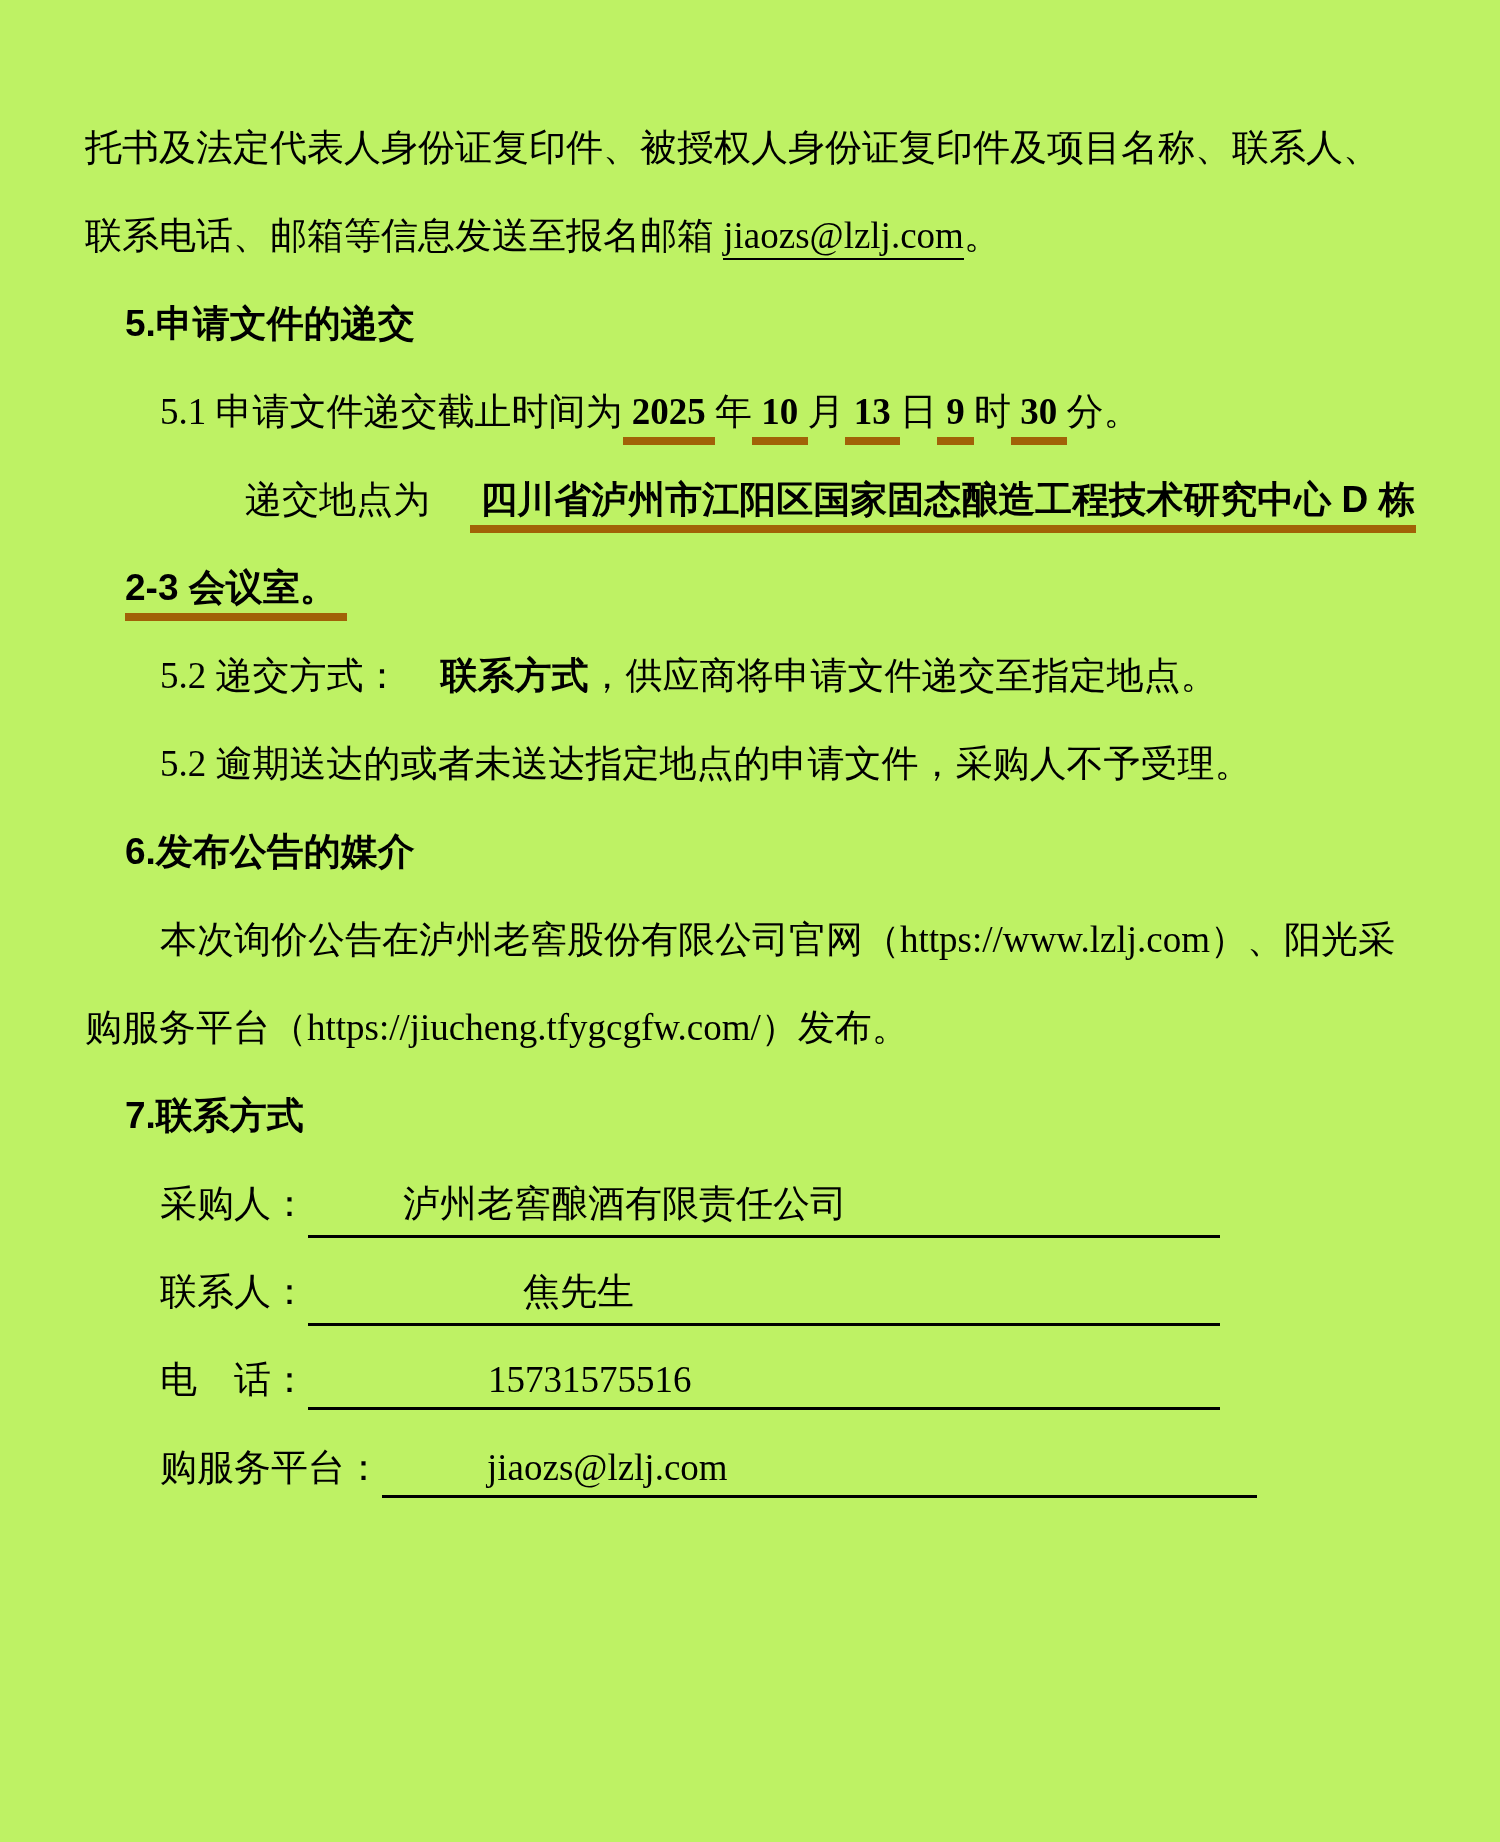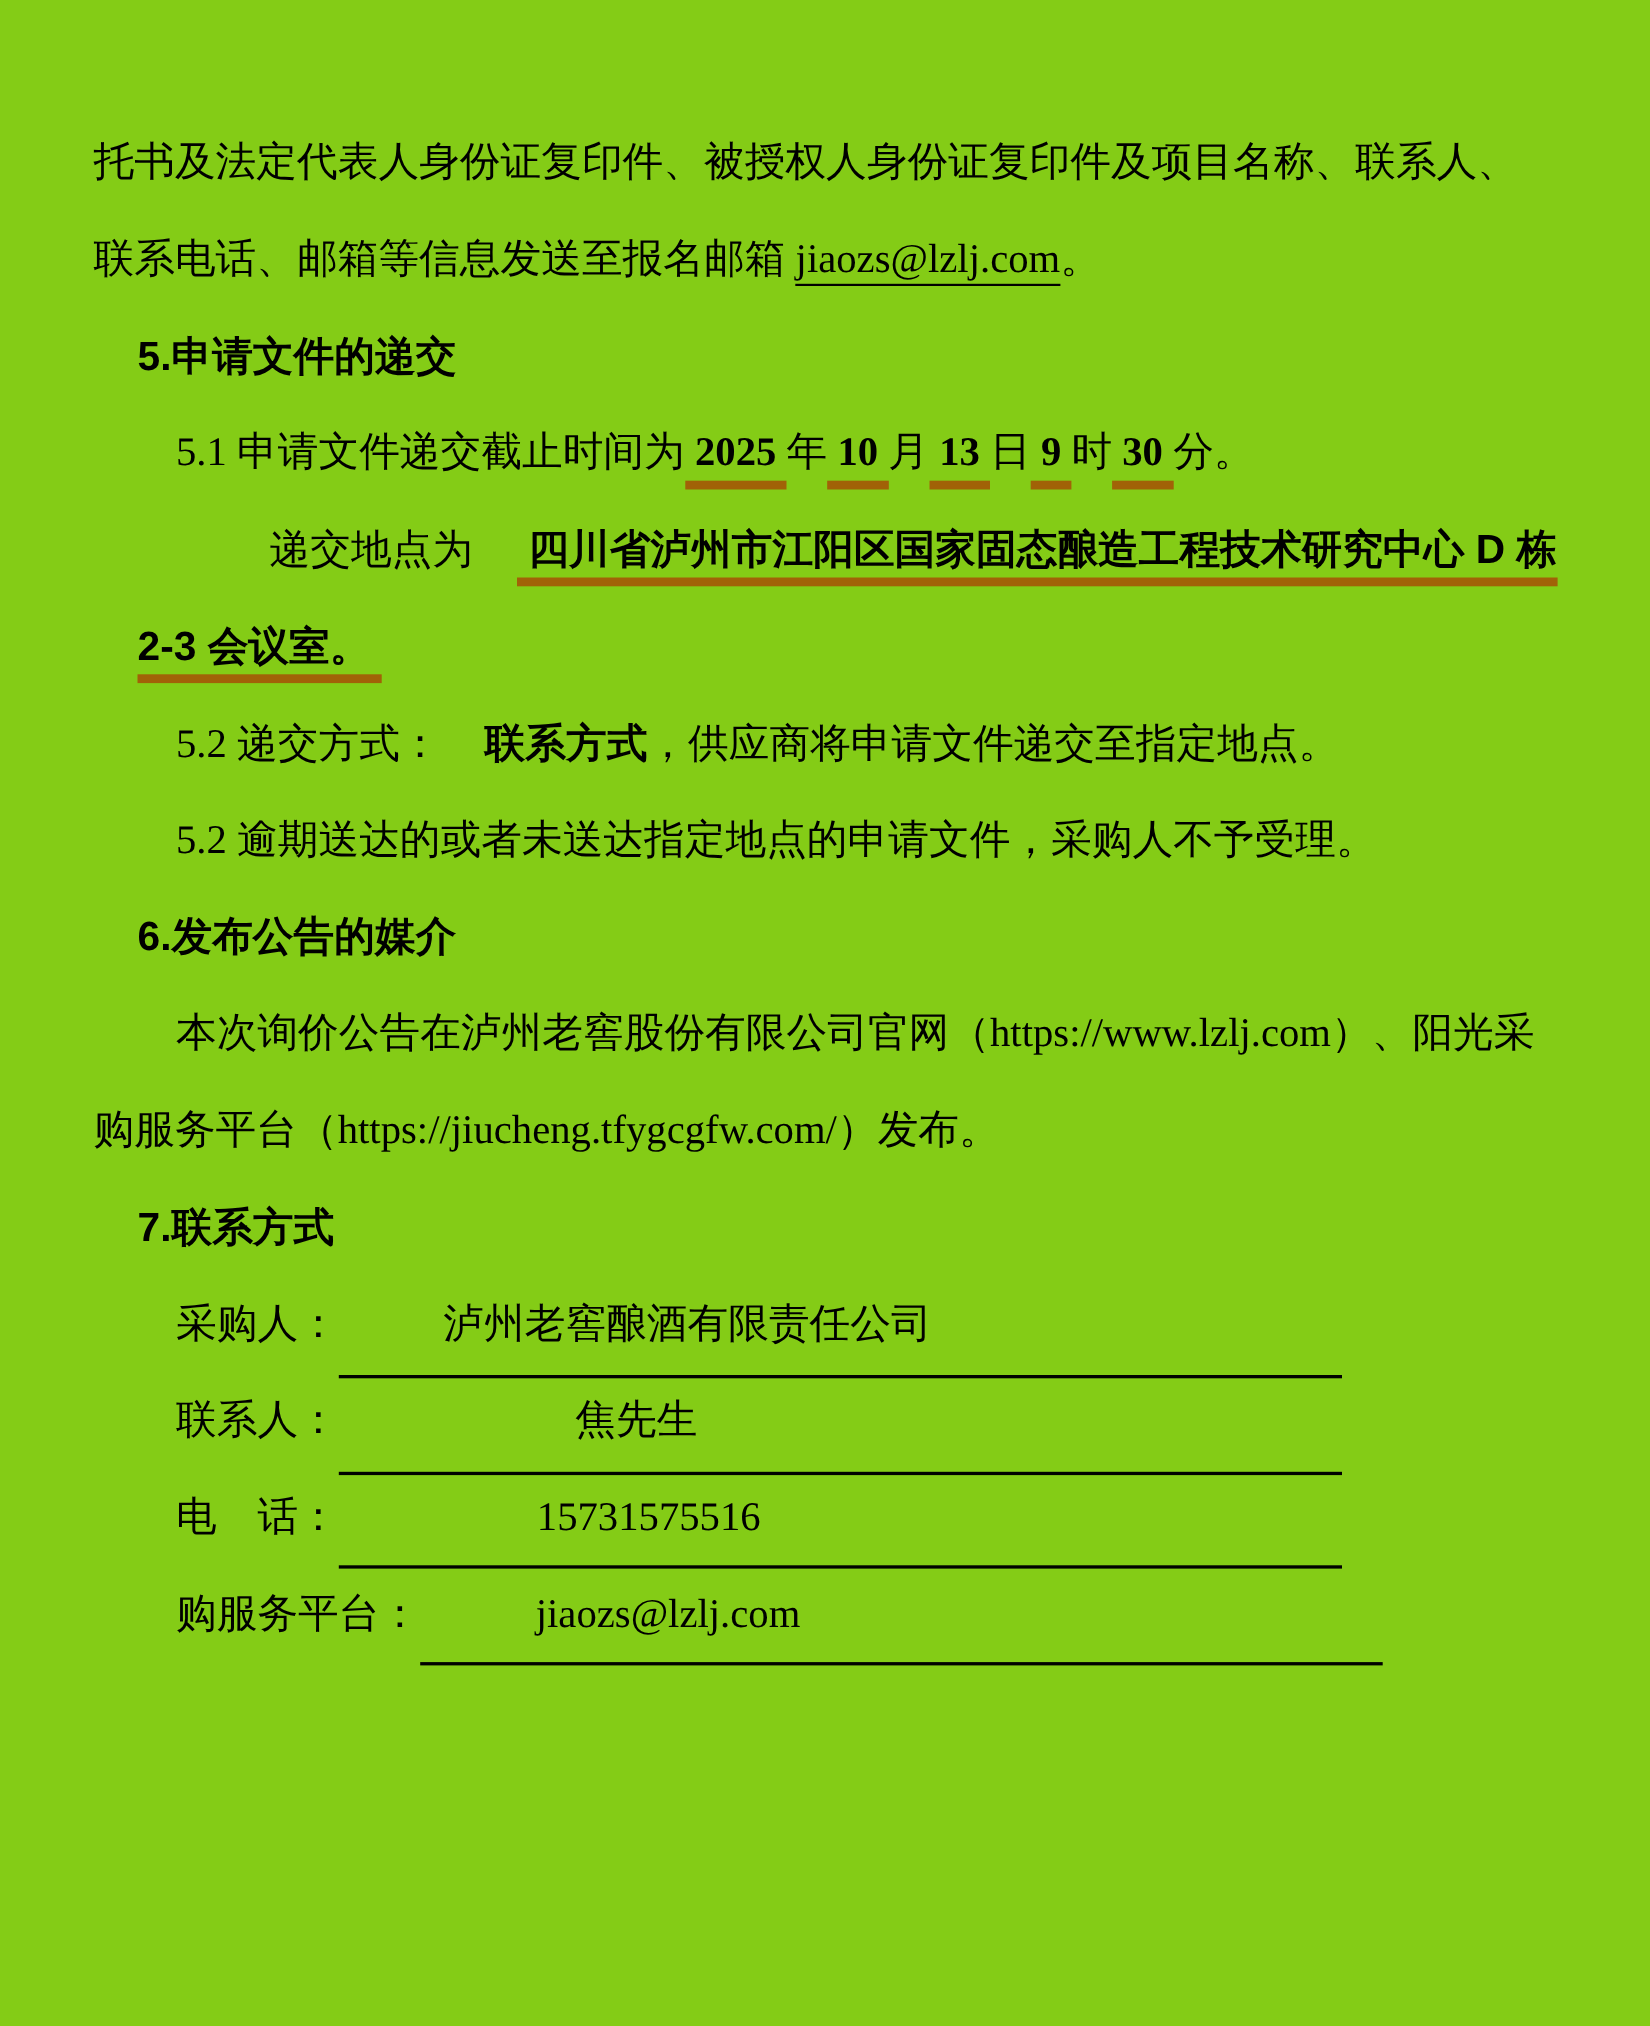--- a/index.html
+++ b/index.html
@@ -1,21 +1,21 @@
 <!DOCTYPE html>
 <html><head>
 <meta charset="utf-8">
 <style>
   html,body { margin:0; padding:0; background:#f8f8f8; }
   .page {
     position:relative;
     width:1500px; height:1842px;
     box-sizing:border-box;
     padding:104px 0 0 85px;
-    background:#84cc16;
+    background:#bef264;
     color:#000;
     font-family:"Liberation Serif","DejaVu Serif",serif;
     font-size:37px;
     overflow:hidden;
   }
   .ln { height:88px; line-height:88px; white-space:nowrap; }
   .ind1 { padding-left:75px; }
   .ind2 { padding-left:160px; }
   
   .bc { font-weight:bold; font-family:"Liberation Sans","DejaVu Sans",sans-serif;margin-left:40px; }
@@ -24,21 +24,21 @@
   
   .u3 { border-bottom:8px solid #a16207; padding-bottom:5px; }
   .u2 { border-bottom:2px solid #000; padding-bottom:2px; }
   
   .fld {
     display:inline-block;
     line-height:normal;
     vertical-align:baseline;
     border-bottom:3px solid #000;
     box-sizing:border-box;
-    padding-bottom:22px;
+    padding-bottom:6px;
   }
   .w1 { width:912px; }
   .w2 { width:875px; }
   .pv-purchaser { padding-left:95px; }
   .pv-address   { padding-left:5px; }
   .pv-person    { padding-left:215px; }
   .pv-phone     { padding-left:180px; }
   .pv-email     { padding-left:105px; }
 </style>
 </head>

